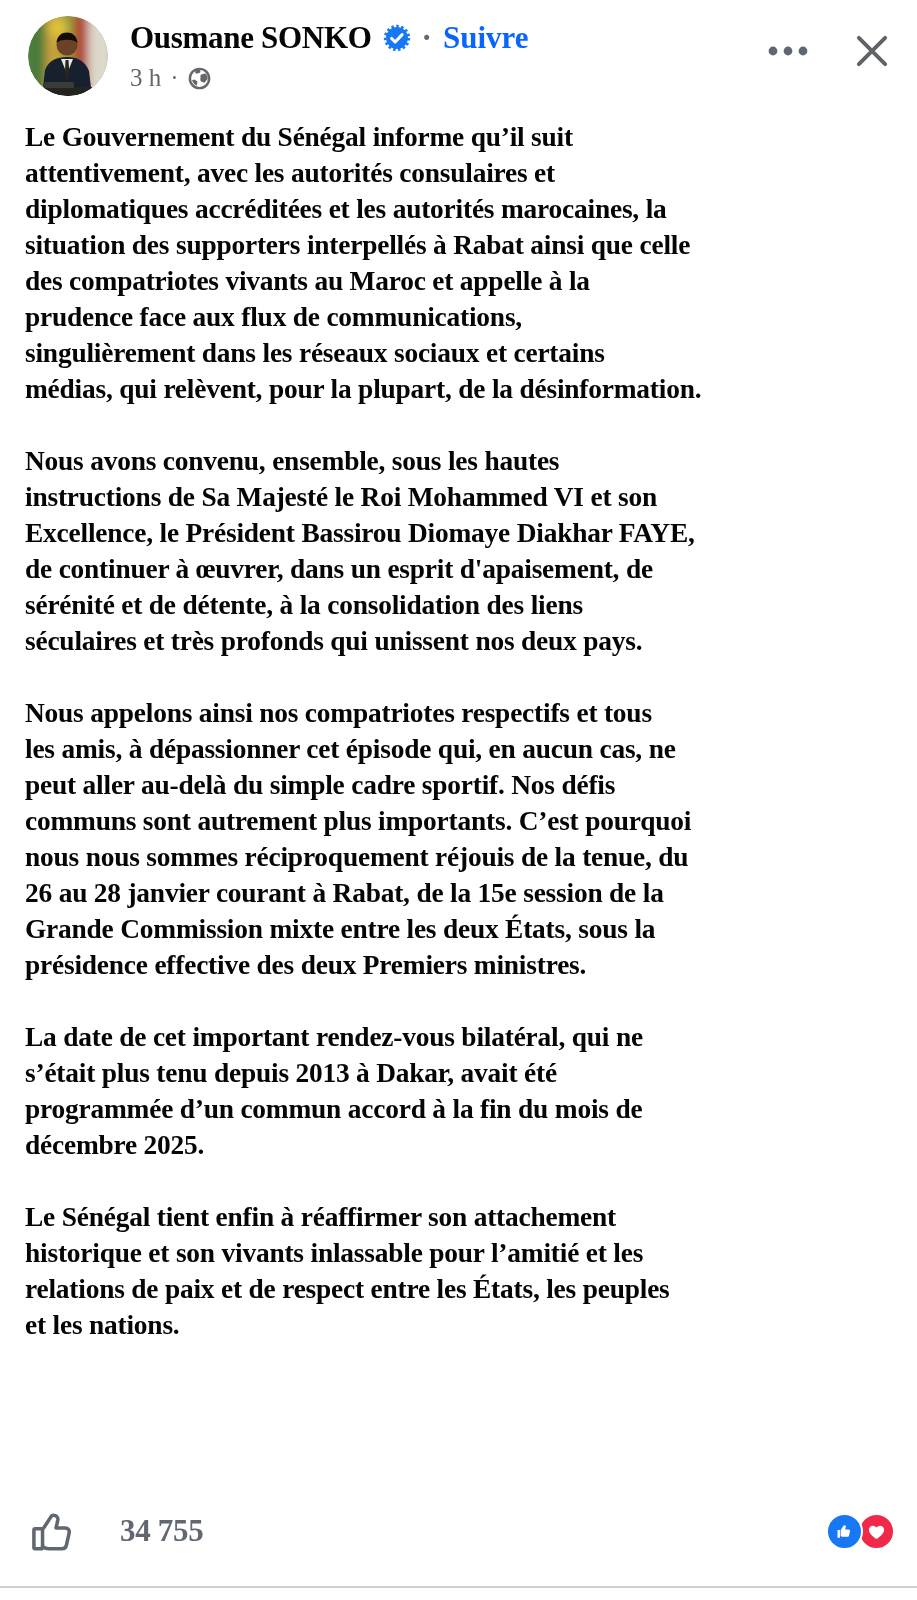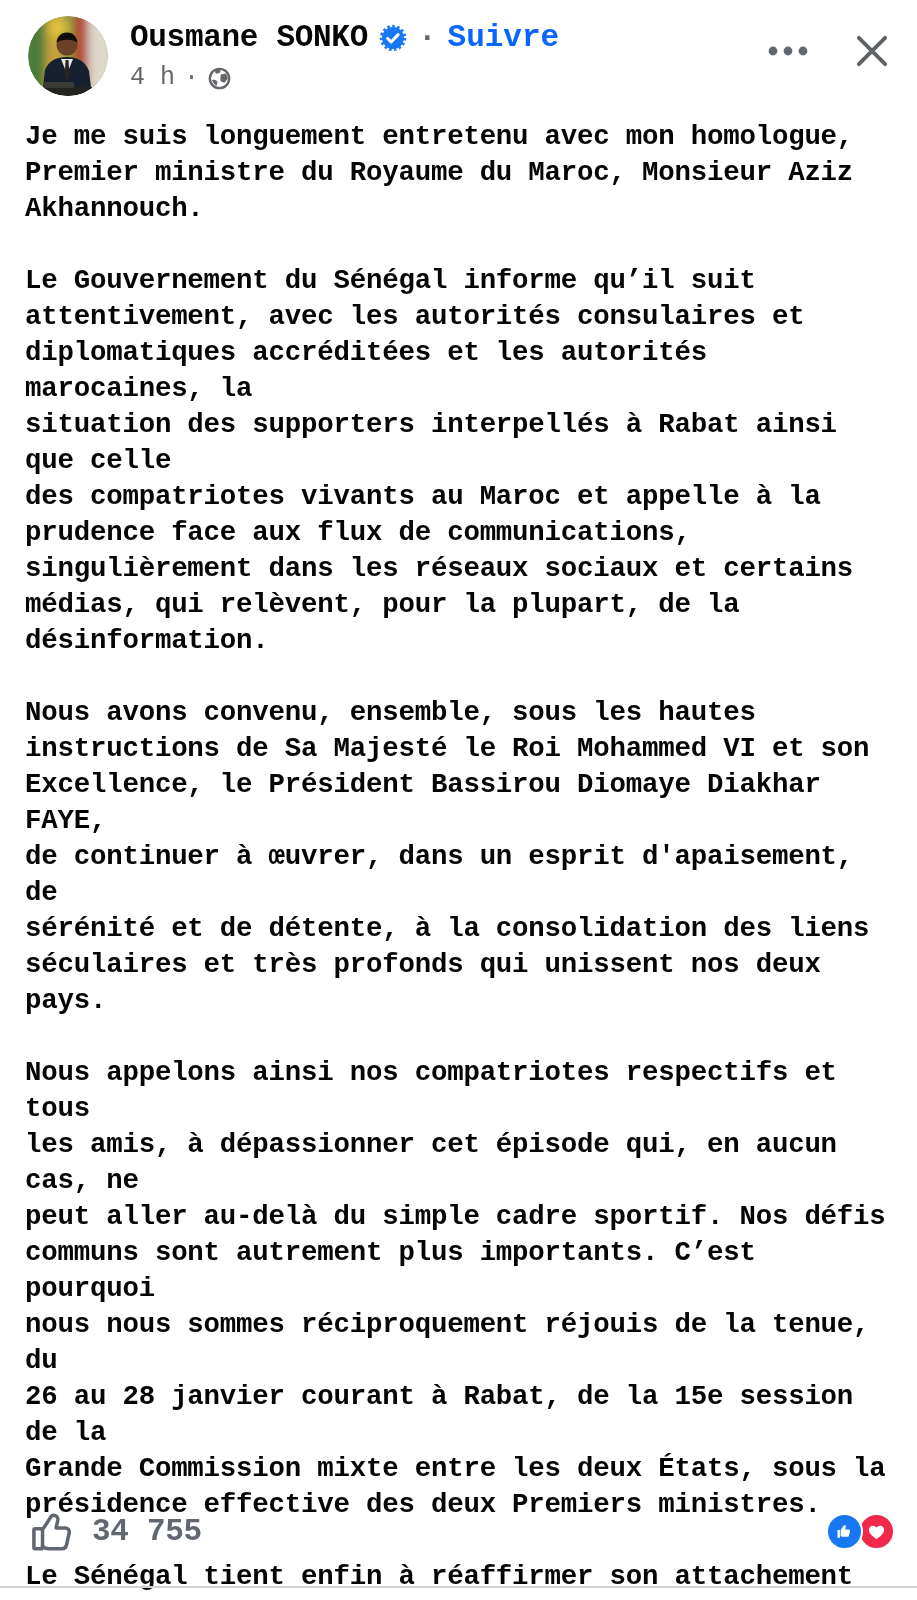--- a/index.html
+++ b/index.html
@@ -1,17 +1,17 @@
 <!DOCTYPE html>
 <html><head>
 <meta charset="utf-8">
 <style>
   html,body{margin:0;padding:0;background:#fff;}
   .page{position:relative;width:917px;height:1600px;background:#fff;overflow:hidden;
-        font-family:Liberation Mono, monospace;}
+        font-family:Liberation Serif, serif;}
 
   
   .header{position:absolute;top:16px;left:28px;right:24px;display:flex;align-items:flex-start;}
   .avatar{width:80px;height:80px;border-radius:50%;overflow:hidden;flex:0 0 80px;cursor:pointer;}
   .head-text{margin-left:22px;padding-top:2px;min-width:0;}
   .name-row{display:flex;align-items:center;gap:11px;font-size:31px;font-weight:bold;color:#050505;line-height:40px;}
   .name-row .author{letter-spacing:-.3px;cursor:pointer;}
   .sep{color:#65676b;font-weight:bold;}
   .follow{color:#0866ff;font-weight:bold;cursor:pointer;}
   .meta-row{display:flex;align-items:center;gap:9px;color:#65676b;font-size:25px;margin-top:6px;line-height:28px;}
@@ -21,21 +21,21 @@
   
   .body{position:absolute;top:119px;left:25px;width:868px;color:#050505;
         font-weight:bold;font-size:27.4px;line-height:36px;letter-spacing:-.2px;}
   .body p{margin:0 0 36px;white-space:pre-line;}
   .body p:last-child{margin-bottom:0;}
 
   
   .footer{position:absolute;left:30px;right:22px;top:1494px;height:74px;display:flex;align-items:center;}
   .stat{display:flex;align-items:center;margin-right:54px;cursor:pointer;}
   .stat svg{margin-right:15px;}
-  .count{font-size:31px;font-weight:bold;color:#606770;letter-spacing:-.3px;}
+  .count{font-size:31px;font-weight:bold;color:#606770;letter-spacing:-.3px;margin-left:28px;}
   .reactions{margin-left:auto;display:flex;align-items:center;}
   .rx{width:37px;height:37px;border-radius:50%;display:flex;align-items:center;justify-content:center;
       border:2px solid #fff;box-sizing:border-box;cursor:pointer;}
   .rx.like{background:#1877f2;position:relative;z-index:2;}
   .rx.love{background:#f0284a;margin-left:-5px;position:relative;z-index:1;}
 
   .divider{position:absolute;left:0;right:0;top:1586px;height:2px;background:#ced0d4;}
 </style>
 </head>
 <body>
@@ -83,21 +83,21 @@
           <svg width="28" height="28" viewBox="0 0 24 24">
             <circle cx="12" cy="12" r="9.4" fill="#1877f2"></circle>
             <circle cx="12" cy="12" r="10" fill="none" stroke="#1877f2" stroke-width="2.6" stroke-dasharray="2.1 2.1"></circle>
             <path d="M7.4 12.4l3 3 6-6.3" fill="none" stroke="#fff" stroke-width="2.6" stroke-linecap="round" stroke-linejoin="round"></path>
           </svg>
         </span>
         <span class="sep">·</span>
         <span class="follow">Suivre</span>
       </div>
       <div class="meta-row">
-        <span>4 h</span>
+        <span>3 h</span>
         <span>·</span>
         <span class="icon-btn">
           <svg width="23" height="23" viewBox="0 0 16 16">
             <circle cx="8" cy="8" r="6.7" fill="none" stroke="#65676b" stroke-width="1.7"></circle>
             <path d="M5 2.6c1-.7 2.1-1 3.3-1l.3 1.3c.1.5-.2 1-.7 1.2l-1.4.5c-.5.2-1.1 0-1.4-.4L5 2.6z" fill="#65676b"></path>
             <path d="M9.6 5.1l2.7-.5c.8 1 1.3 2.2 1.4 3.5l-1.8 2.4c-.3.4-.8.5-1.2.3l-1.5-.8c-.4-.2-.6-.6-.6-1l.1-2.9c0-.5.4-.9.9-1z" fill="#65676b"></path>
             <path d="M4.2 8.7l1.8.9c.4.2.6.7.5 1.1l-.5 2.4c-1.5-.8-2.7-2.1-3.2-3.8l1.4-.6z" fill="#65676b"></path>
           </svg>
         </span>
       </div>
@@ -113,23 +113,20 @@
       </span>
       <span class="icon-btn">
         <svg width="42" height="42" viewBox="0 0 32 32">
           <path d="M6 6 L26 26 M26 6 L6 26" stroke="#5f6368" stroke-width="3" stroke-linecap="round"></path>
         </svg>
       </span>
     </div>
   </div>
 
   <div class="body">
-    <p>Je me suis longuement entretenu avec mon homologue,
-Premier ministre du Royaume du Maroc, Monsieur Aziz
-Akhannouch.</p>
     <p>Le Gouvernement du Sénégal informe qu’il suit
 attentivement, avec les autorités consulaires et
 diplomatiques accréditées et les autorités marocaines, la
 situation des supporters interpellés à Rabat ainsi que celle
 des compatriotes vivants au Maroc et appelle à la
 prudence face aux flux de communications,
 singulièrement dans les réseaux sociaux et certains
 médias, qui relèvent, pour la plupart, de la désinformation.</p>
     <p>Nous avons convenu, ensemble, sous les hautes
 instructions de Sa Majesté le Roi Mohammed VI et son
@@ -138,20 +135,24 @@
 sérénité et de détente, à la consolidation des liens
 séculaires et très profonds qui unissent nos deux pays.</p>
     <p>Nous appelons ainsi nos compatriotes respectifs et tous
 les amis, à dépassionner cet épisode qui, en aucun cas, ne
 peut aller au-delà du simple cadre sportif. Nos défis
 communs sont autrement plus importants. C’est pourquoi
 nous nous sommes réciproquement réjouis de la tenue, du
 26 au 28 janvier courant à Rabat, de la 15e session de la
 Grande Commission mixte entre les deux États, sous la
 présidence effective des deux Premiers ministres.</p>
+    <p>La date de cet important rendez-vous bilatéral, qui ne
+s’était plus tenu depuis 2013 à Dakar, avait été
+programmée d’un commun accord à la fin du mois de
+décembre 2025.</p>
     <p>Le Sénégal tient enfin à réaffirmer son attachement
 historique et son vivants inlassable pour l’amitié et les
 relations de paix et de respect entre les États, les peuples
 et les nations.</p>
   </div>
 
   <div class="footer">
 
     <div class="stat">
       <svg width="47" height="47" viewBox="0 0 24 24">

